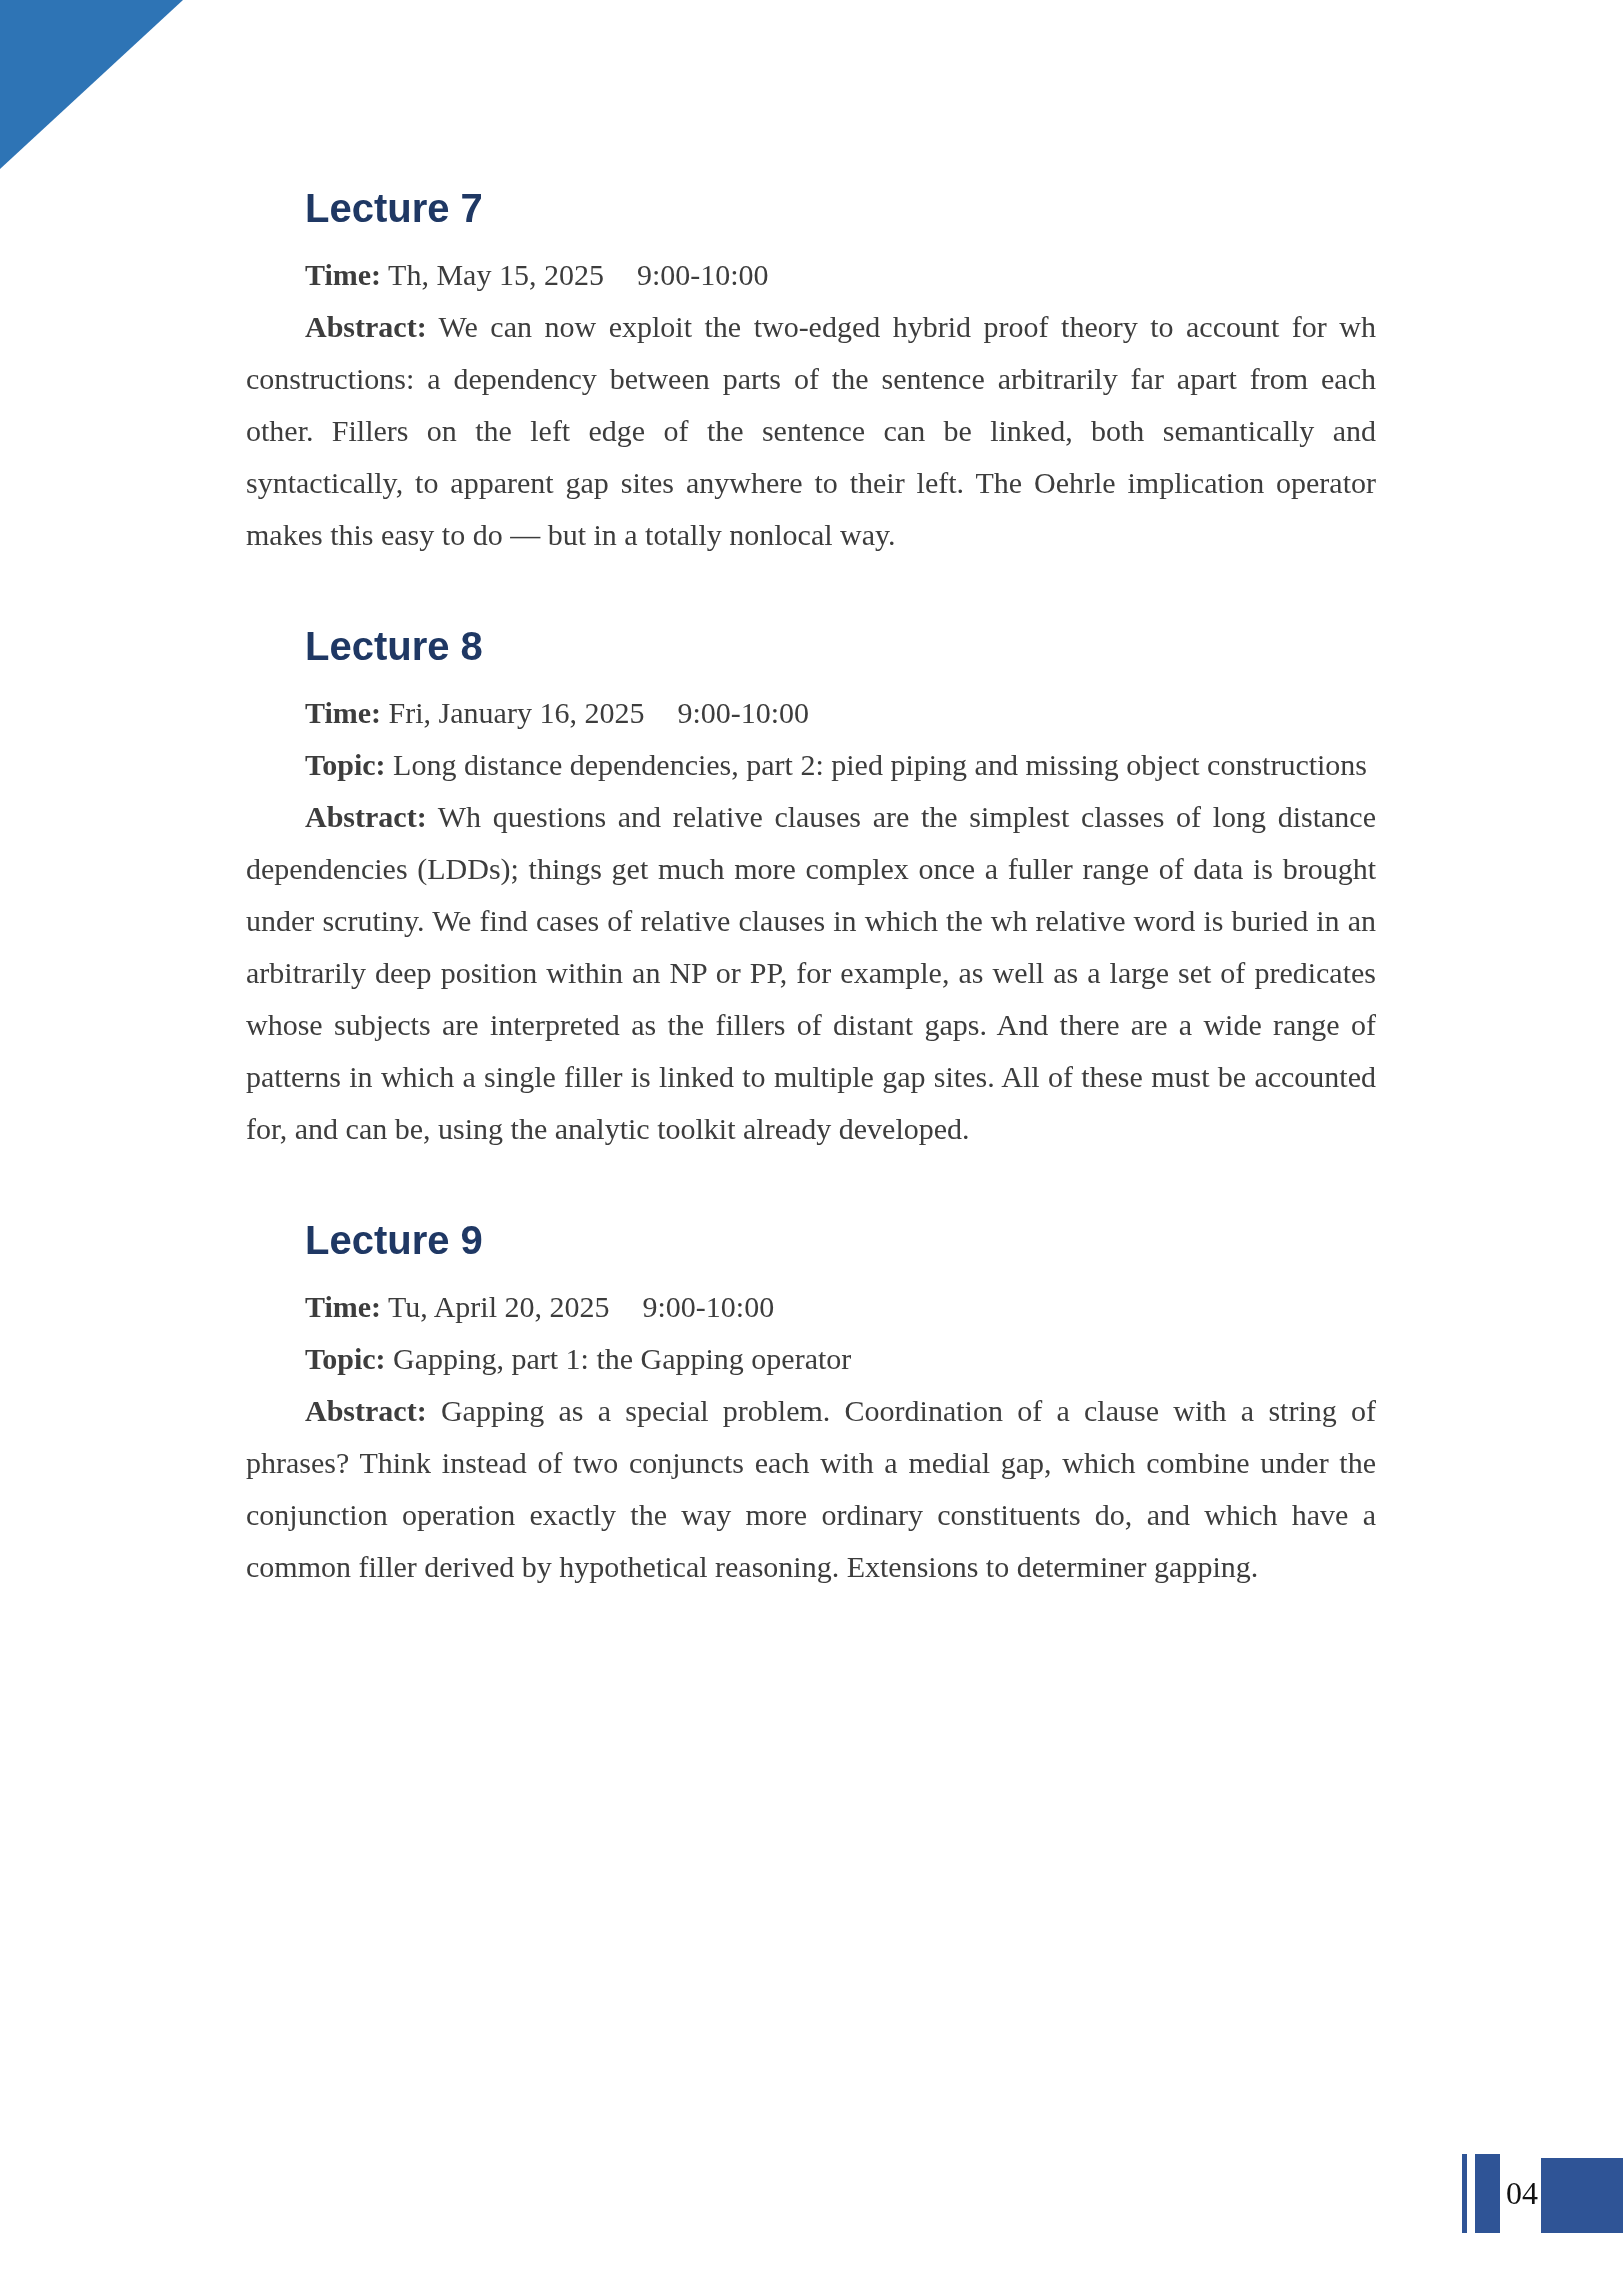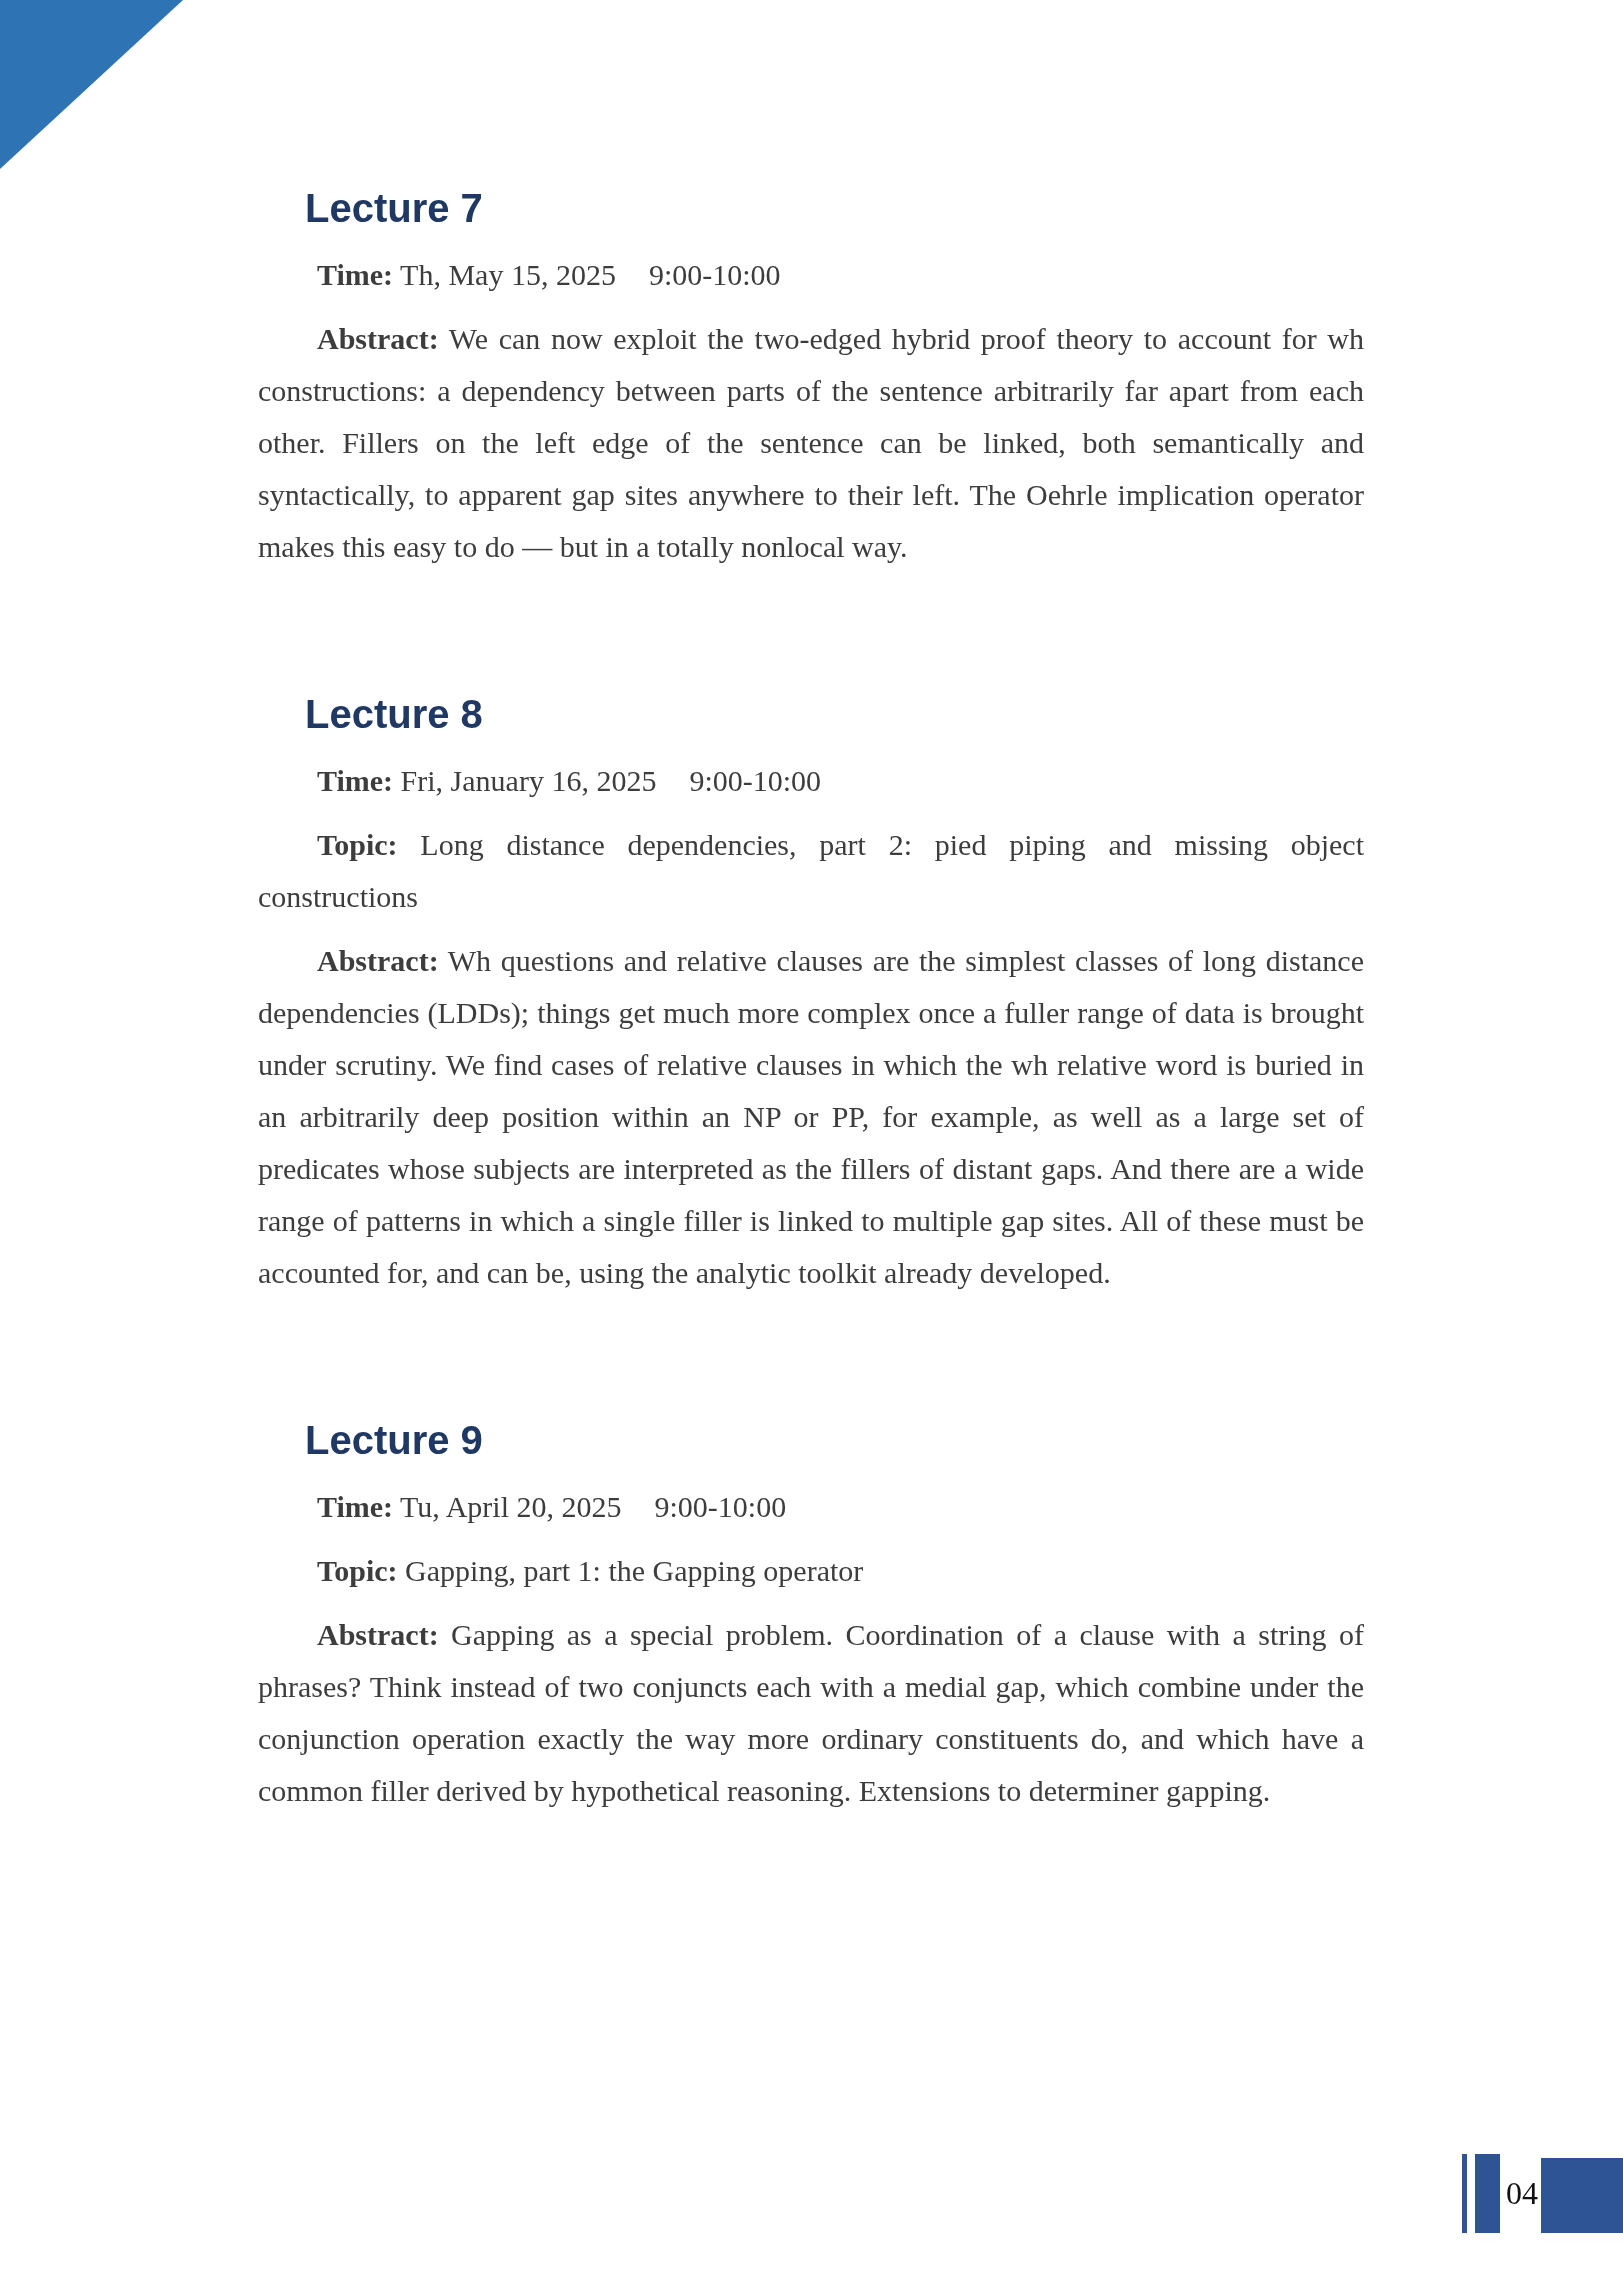--- a/index.html
+++ b/index.html
@@ -32,24 +32,24 @@
   }
   .lecture h2{
     margin:0 0 19px 59px;
     font-family:"Liberation Sans", sans-serif;
     font-weight:bold;
     font-size:40px;
     line-height:1.1;
     color:var(--color-heading_navy,#1F3864);
   }
   .lecture + .lecture h2{
-    margin-top:119px;
+    margin-top:63px;
   }
   .lecture p{
-    margin:12px;
+    margin:0;
     font-size:30px;
     line-height:52px;
     color:var(--color-body_text,#3D3D3D);
     text-align:justify;
     text-indent:59px;
   }
   .label{font-weight:bold;}
   .time-range{margin-left:1.1em;}
   .footer-bar-thin{
     position:absolute;left:1462px;top:2154px;width:4.8px;height:79px;

